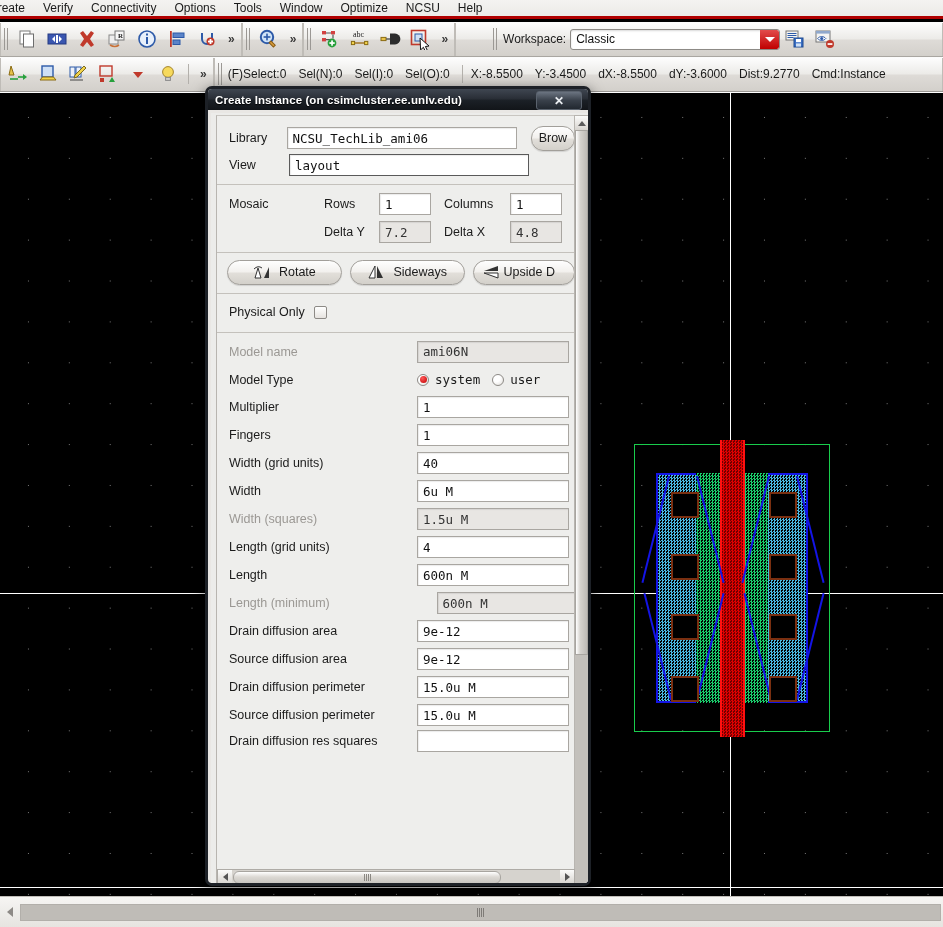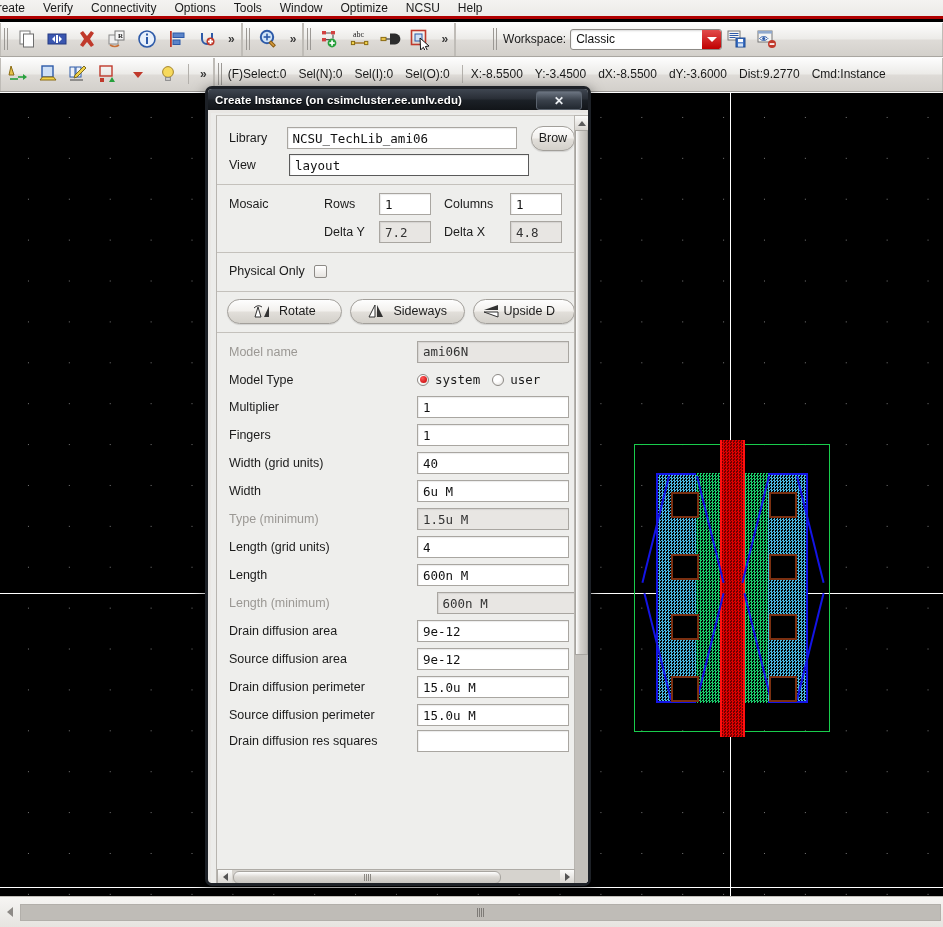--- a/index.html
+++ b/index.html
@@ -46,21 +46,21 @@
     width: 26px; height: 26px; margin: 0 2px;
     display: inline-flex; align-items: center; justify-content: center;
     position: relative;
   }
   .ticon svg { display:block; }
   .tsep { width:1px; height:20px; background:#b3b0ab; margin:0 5px; }
   .chev { font-size: 12px; color:#3a3a3a; padding: 0 6px; font-weight:bold; letter-spacing:-2px;}
 
   .wslabel { font-size: 12px; color:#1b1b1b; padding: 0 4px 0 2px; white-space:nowrap;}
   .wscombo {
-    width: 152px; height: 21px; background:#fff;
+    width: 210px; height: 21px; background:#fff;
     border:1px solid #8d8a86; border-radius: 3px;
     display:flex; align-items:center; box-sizing:border-box;
     box-shadow: inset 0 1px 2px rgba(0,0,0,.15);
     overflow:hidden;
   }
   .wscombo .wsval { flex:1; font-size:12px; padding-left:5px; color:#111; }
   .wscombo .wsarrow {
     width:19px; height:19px; background:linear-gradient(to bottom,#e24b4b,#c00000);
     display:flex; align-items:center; justify-content:center; border-radius:0 2px 2px 0;
   }
@@ -508,27 +508,20 @@
           </div>
           <div class="frow" style="height:28px;">
             <div class="flabel" style="width:95px;"></div>
             <div class="flabel" style="width:55px;">Delta Y</div>
             <div class="finput ro" style="width:52px;">7.2</div>
             <div class="flabel" style="width:66px;margin-left:13px;">Delta X</div>
             <div class="finput ro" style="width:52px;">4.8</div>
           </div>
         </div>
 
-
-        <div class="sect" style="border-top:none;padding:6px 0 8px 0;">
-          <div class="frow" style="height:24px;">
-            <div class="flabel" style="margin-right:9px;">Physical Only</div>
-            <div class="chk"></div>
-          </div>
-        </div>
 
         <div class="sect" style="border-top:none;padding:6px 0 8px 0;">
           <div class="frow" style="height:26px;padding-left:10px;">
             <div class="grpbtn" style="width:124px;">
               <span style="margin-right:8px;display:inline-flex;">
                 <svg width="18" height="14" viewBox="0 0 18 14">
                     <path d="M2 13h6L5 3z" fill="#fff" stroke="#333"></path>
                     <path d="M11 13h5V2z" fill="#333"></path>
                     <path d="M1 4q4-4 8-1" stroke="#333" fill="none"></path>
                   </svg>
@@ -549,20 +542,27 @@
                 <svg width="18" height="14" viewBox="0 0 18 14">
                     <path d="M16 6H2L16 1z" fill="#333"></path>
                     <path d="M16 8H2l14 5z" fill="#fff" stroke="#333"></path>
                   </svg>
               </span>
               <span>Upside D</span>
             </div>
           </div>
         </div>
 
+        <div class="sect" style="border-top:none;padding:6px 0 8px 0;">
+          <div class="frow" style="height:24px;">
+            <div class="flabel" style="margin-right:9px;">Physical Only</div>
+            <div class="chk"></div>
+          </div>
+        </div>
+
         <div class="frow" style="height:29px;margin-top:4px;">
           <div class="flabel dim" style="width:188px;">Model name</div>
           <div class="finput ro" style="width:152px;">ami06N</div>
         </div>
 
         <div class="frow" style="height:27px;">
           <div class="flabel" style="width:188px;">Model Type</div>
           <div class="radio on"></div>
           <span class="flabel" style="margin:0 12px 0 6px;font-family:'DejaVu Sans Mono','Liberation Mono',monospace;">system</span>
           <div class="radio"></div>
@@ -579,21 +579,21 @@
         </div>
         <div class="frow" style="height:28px;">
           <div class="flabel" style="width:188px;">Width (grid units)</div>
           <div class="finput" style="width:152px;">40</div>
         </div>
         <div class="frow" style="height:28px;">
           <div class="flabel" style="width:188px;">Width</div>
           <div class="finput" style="width:152px;">6u M</div>
         </div>
         <div class="frow" style="height:28px;">
-          <div class="flabel dim" style="width:188px;">Type (minimum)</div>
+          <div class="flabel dim" style="width:188px;">Width (squares)</div>
           <div class="finput ro" style="width:152px;">1.5u M</div>
         </div>
         <div class="frow" style="height:28px;">
           <div class="flabel" style="width:188px;">Length (grid units)</div>
           <div class="finput" style="width:152px;">4</div>
         </div>
         <div class="frow" style="height:28px;">
           <div class="flabel" style="width:188px;">Length</div>
           <div class="finput" style="width:152px;">600n M</div>
         </div>

